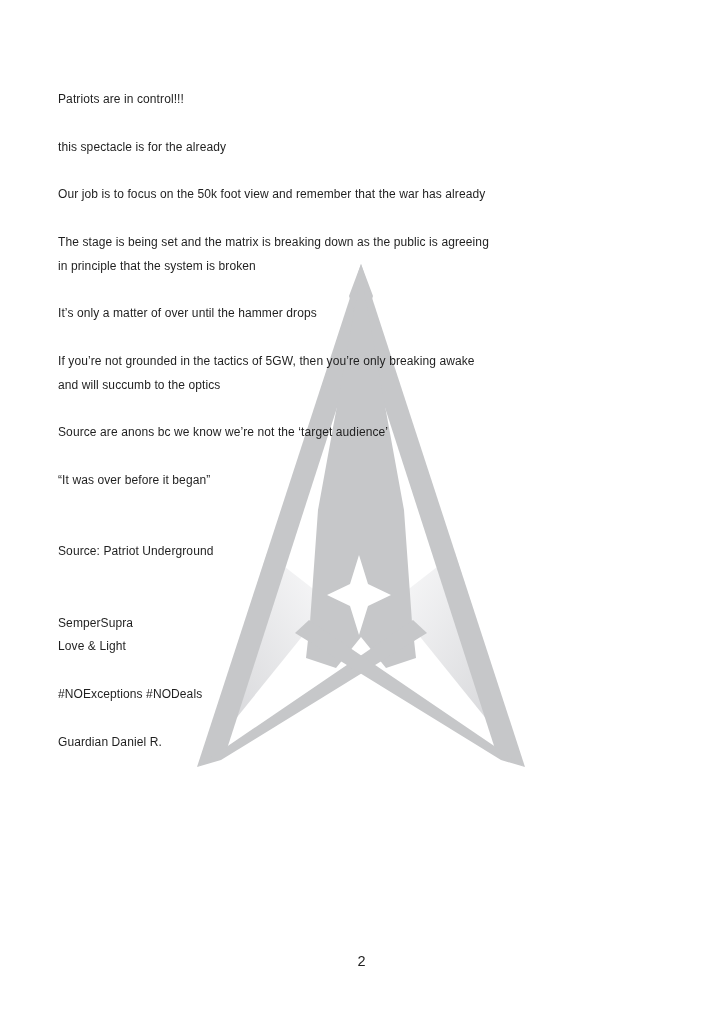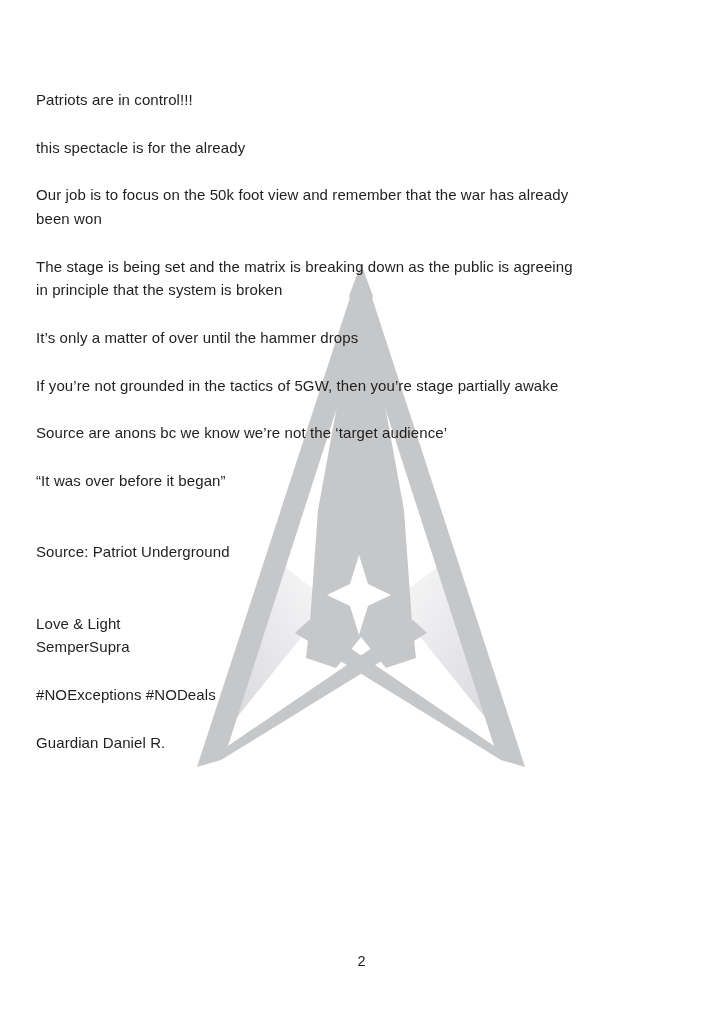--- a/index.html
+++ b/index.html
@@ -18,25 +18,25 @@
   .watermark {
     position: absolute;
     left: 191px;
     top: 262px;
     width: 340px;
     height: 510px;
     z-index: 0;
   }
   .text-layer {
     position: absolute;
-    left: 36px;
+    left: 58px;
     top: 88px;
     width: 650px;
     z-index: 1;
-    font-size: 15px;
+    font-size: 12px;
     line-height: 23.8px;
     letter-spacing: 0.1px;
     color: var(--text-color, #1f1f1f);
     white-space: nowrap;
   }
   .line {
     height: 23.8px;
   }
   .page-number {
     position: absolute;
@@ -74,39 +74,39 @@
     <path class="wm-fill" d="M334 505 L118 358 L104 371 L310 498 Z" fill="#c6c7c9"></path>
     <path class="wm-star" d="M168 293 L177 322 L200 333 L177 344 L168 373 L159 344 L136 333 L159 322 Z" fill="#ffffff"></path>
   </svg>
 
   <div class="text-layer" id="lines">
       <div class="line">Patriots are in control!!!</div>
       <div class="line">&nbsp;</div>
       <div class="line">this spectacle is for the already</div>
       <div class="line">&nbsp;</div>
       <div class="line">Our job is to focus on the 50k foot view and remember that the war has already</div>
-      <div class="line">been won</div>
       <div class="line">&nbsp;</div>
       <div class="line">The stage is being set and the matrix is breaking down as the public is agreeing</div>
       <div class="line">in principle that the system is broken</div>
       <div class="line">&nbsp;</div>
       <div class="line">It’s only a matter of over until the hammer drops</div>
       <div class="line">&nbsp;</div>
-      <div class="line">If you’re not grounded in the tactics of 5GW, then you’re stage partially awake</div>
+      <div class="line">If you’re not grounded in the tactics of 5GW, then you’re only breaking awake</div>
+      <div class="line">and will succumb to the optics</div>
       <div class="line">&nbsp;</div>
       <div class="line">Source are anons bc we know we’re not the ‘target audience’</div>
       <div class="line">&nbsp;</div>
       <div class="line">“It was over before it began”</div>
       <div class="line">&nbsp;</div>
       <div class="line">&nbsp;</div>
       <div class="line">Source: Patriot Underground</div>
       <div class="line">&nbsp;</div>
       <div class="line">&nbsp;</div>
+      <div class="line">SemperSupra</div>
       <div class="line">Love &amp; Light</div>
-      <div class="line">SemperSupra</div>
       <div class="line">&nbsp;</div>
       <div class="line">#NOExceptions #NODeals</div>
       <div class="line">&nbsp;</div>
       <div class="line">Guardian Daniel R.</div>
     </div>
 
   <div class="page-number">2</div>
 
 </div>
 

